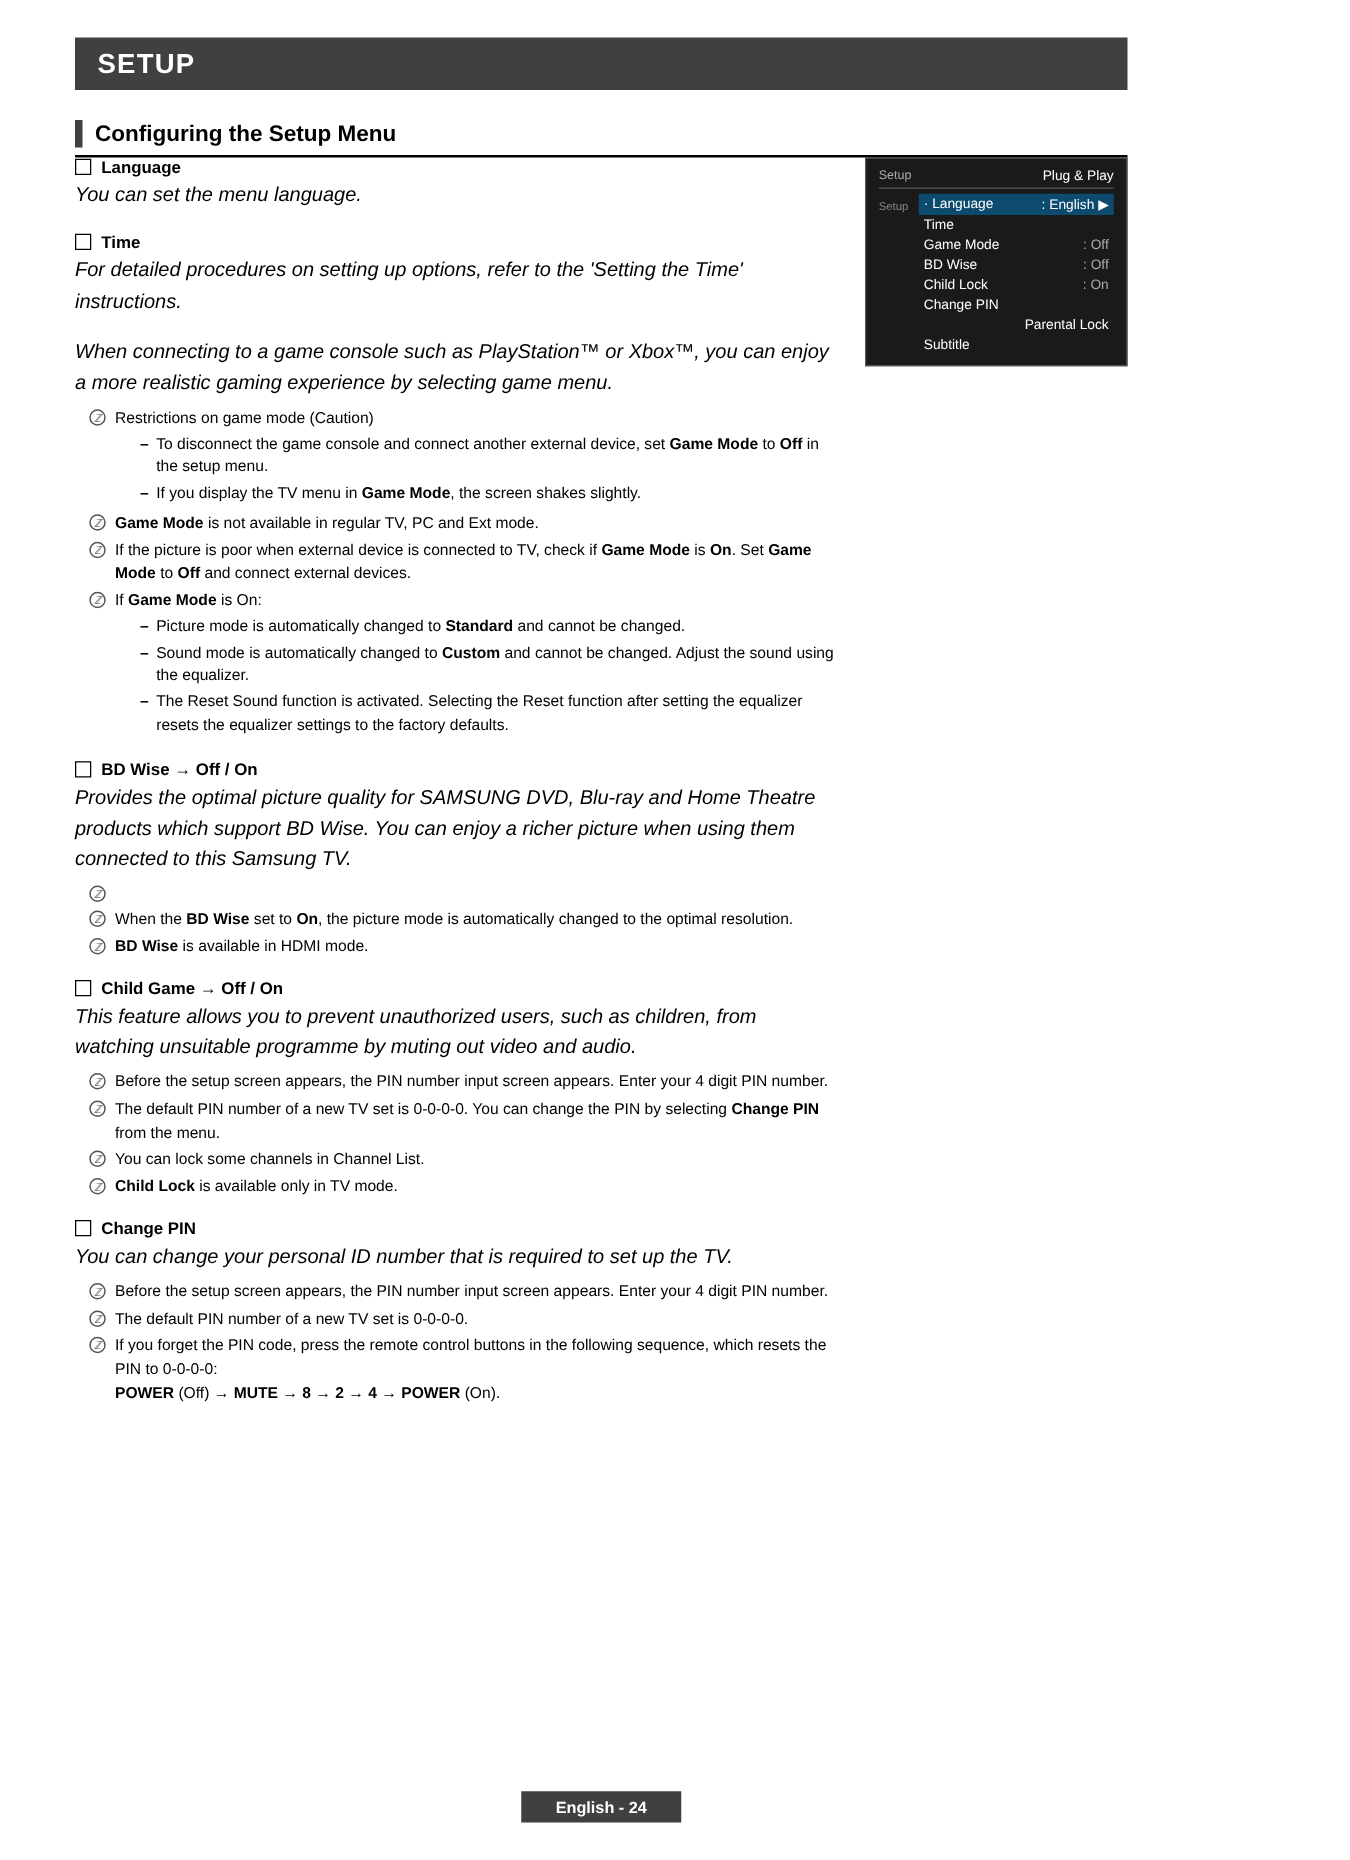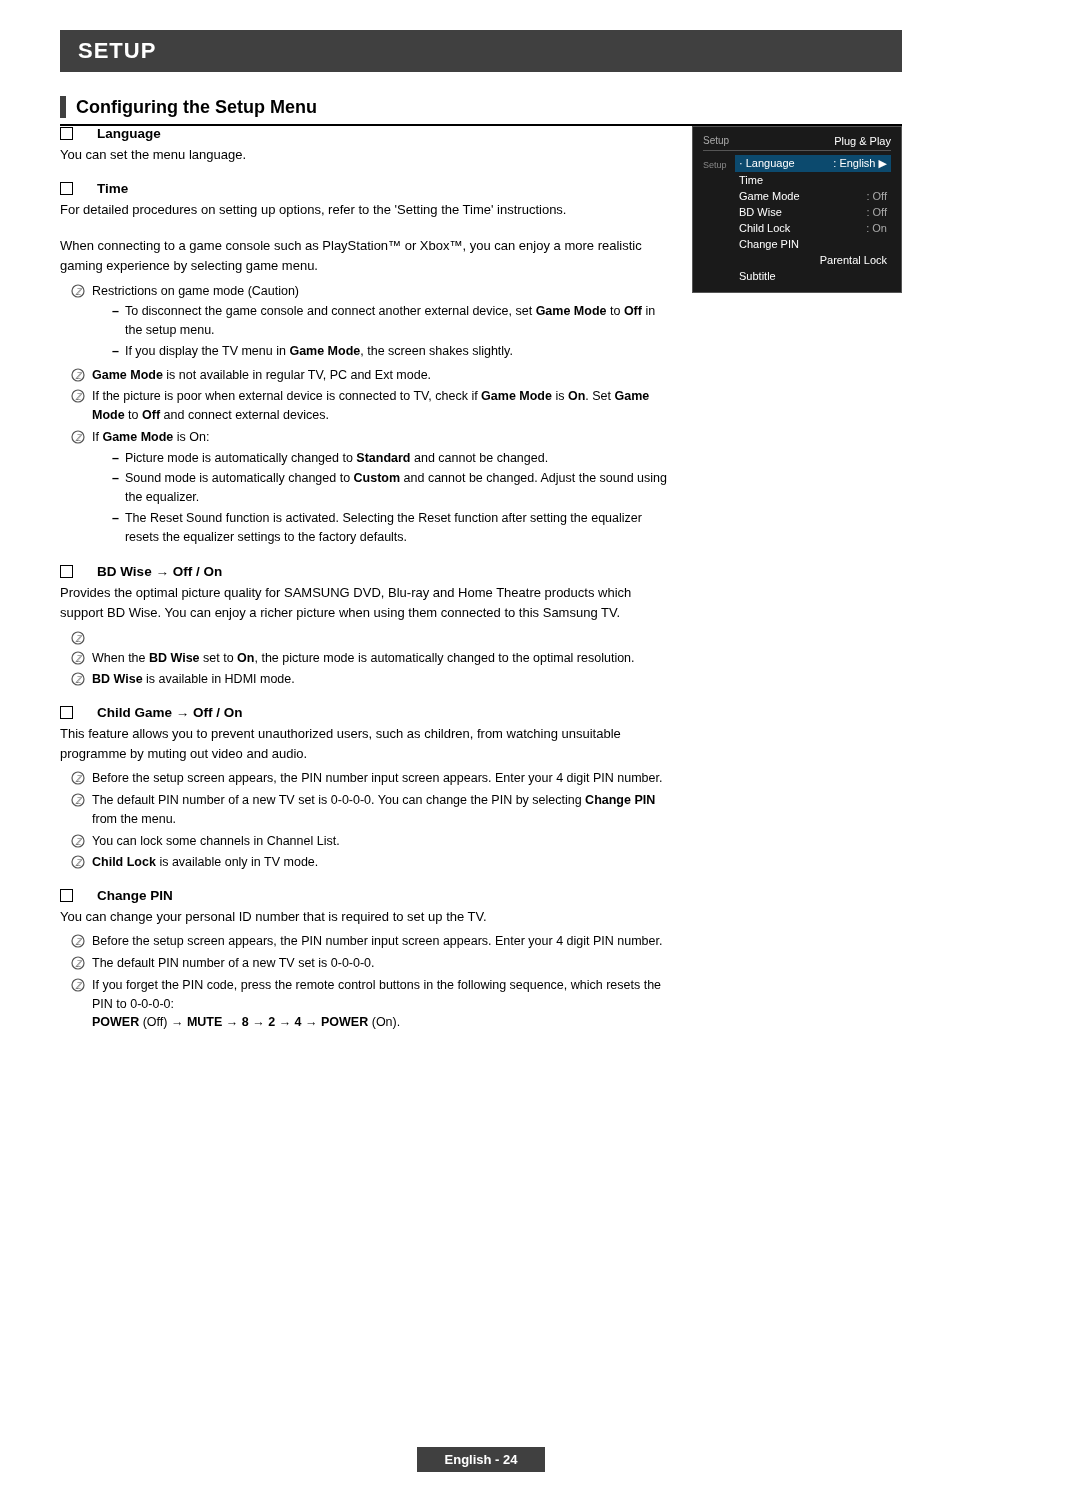--- a/index.html
+++ b/index.html
@@ -88,35 +88,36 @@
     .menu-screenshot .menu-row .value { color: #aaa; }
     .topic {
       margin-bottom: 16px;
     }
     .topic-title {
       font-weight: bold;
       font-size: 13.5px;
       margin-bottom: 4px;
       display: flex;
       align-items: flex-start;
-      gap: 24px;
+      gap: 8px;
     }
     .checkbox-icon {
       width: 13px;
       height: 13px;
       border: 1.5px solid #000;
       display: inline-block;
       flex-shrink: 0;
       margin-top: 1px;
     }
     .topic-desc {
-      font-size: 13px;
+      font-size: 16px;
       line-height: 1.55;
       margin-left: 0px;
       margin-bottom: 5px;
+      font-style: italic;
     }
     .note-list {
       list-style: none;
       margin-left: 10px;
     }
     .note-list li {
       display: flex;
       align-items: flex-start;
       gap: 6px;
       font-size: 12.5px;
@@ -148,21 +149,21 @@
       display: flex;
       align-items: flex-start;
       gap: 6px;
     }
     .dash {
       flex-shrink: 0;
       font-weight: bold;
     }
     .footer {
       position: absolute;
-      bottom: 16px;
+      bottom: 30px;
       left: 0;
       right: 0;
       display: flex;
       justify-content: center;
       margin-top: 48px;
     }
     .footer-badge {
       background: #404040;
       color: #fff;
       padding: 5px 28px;

